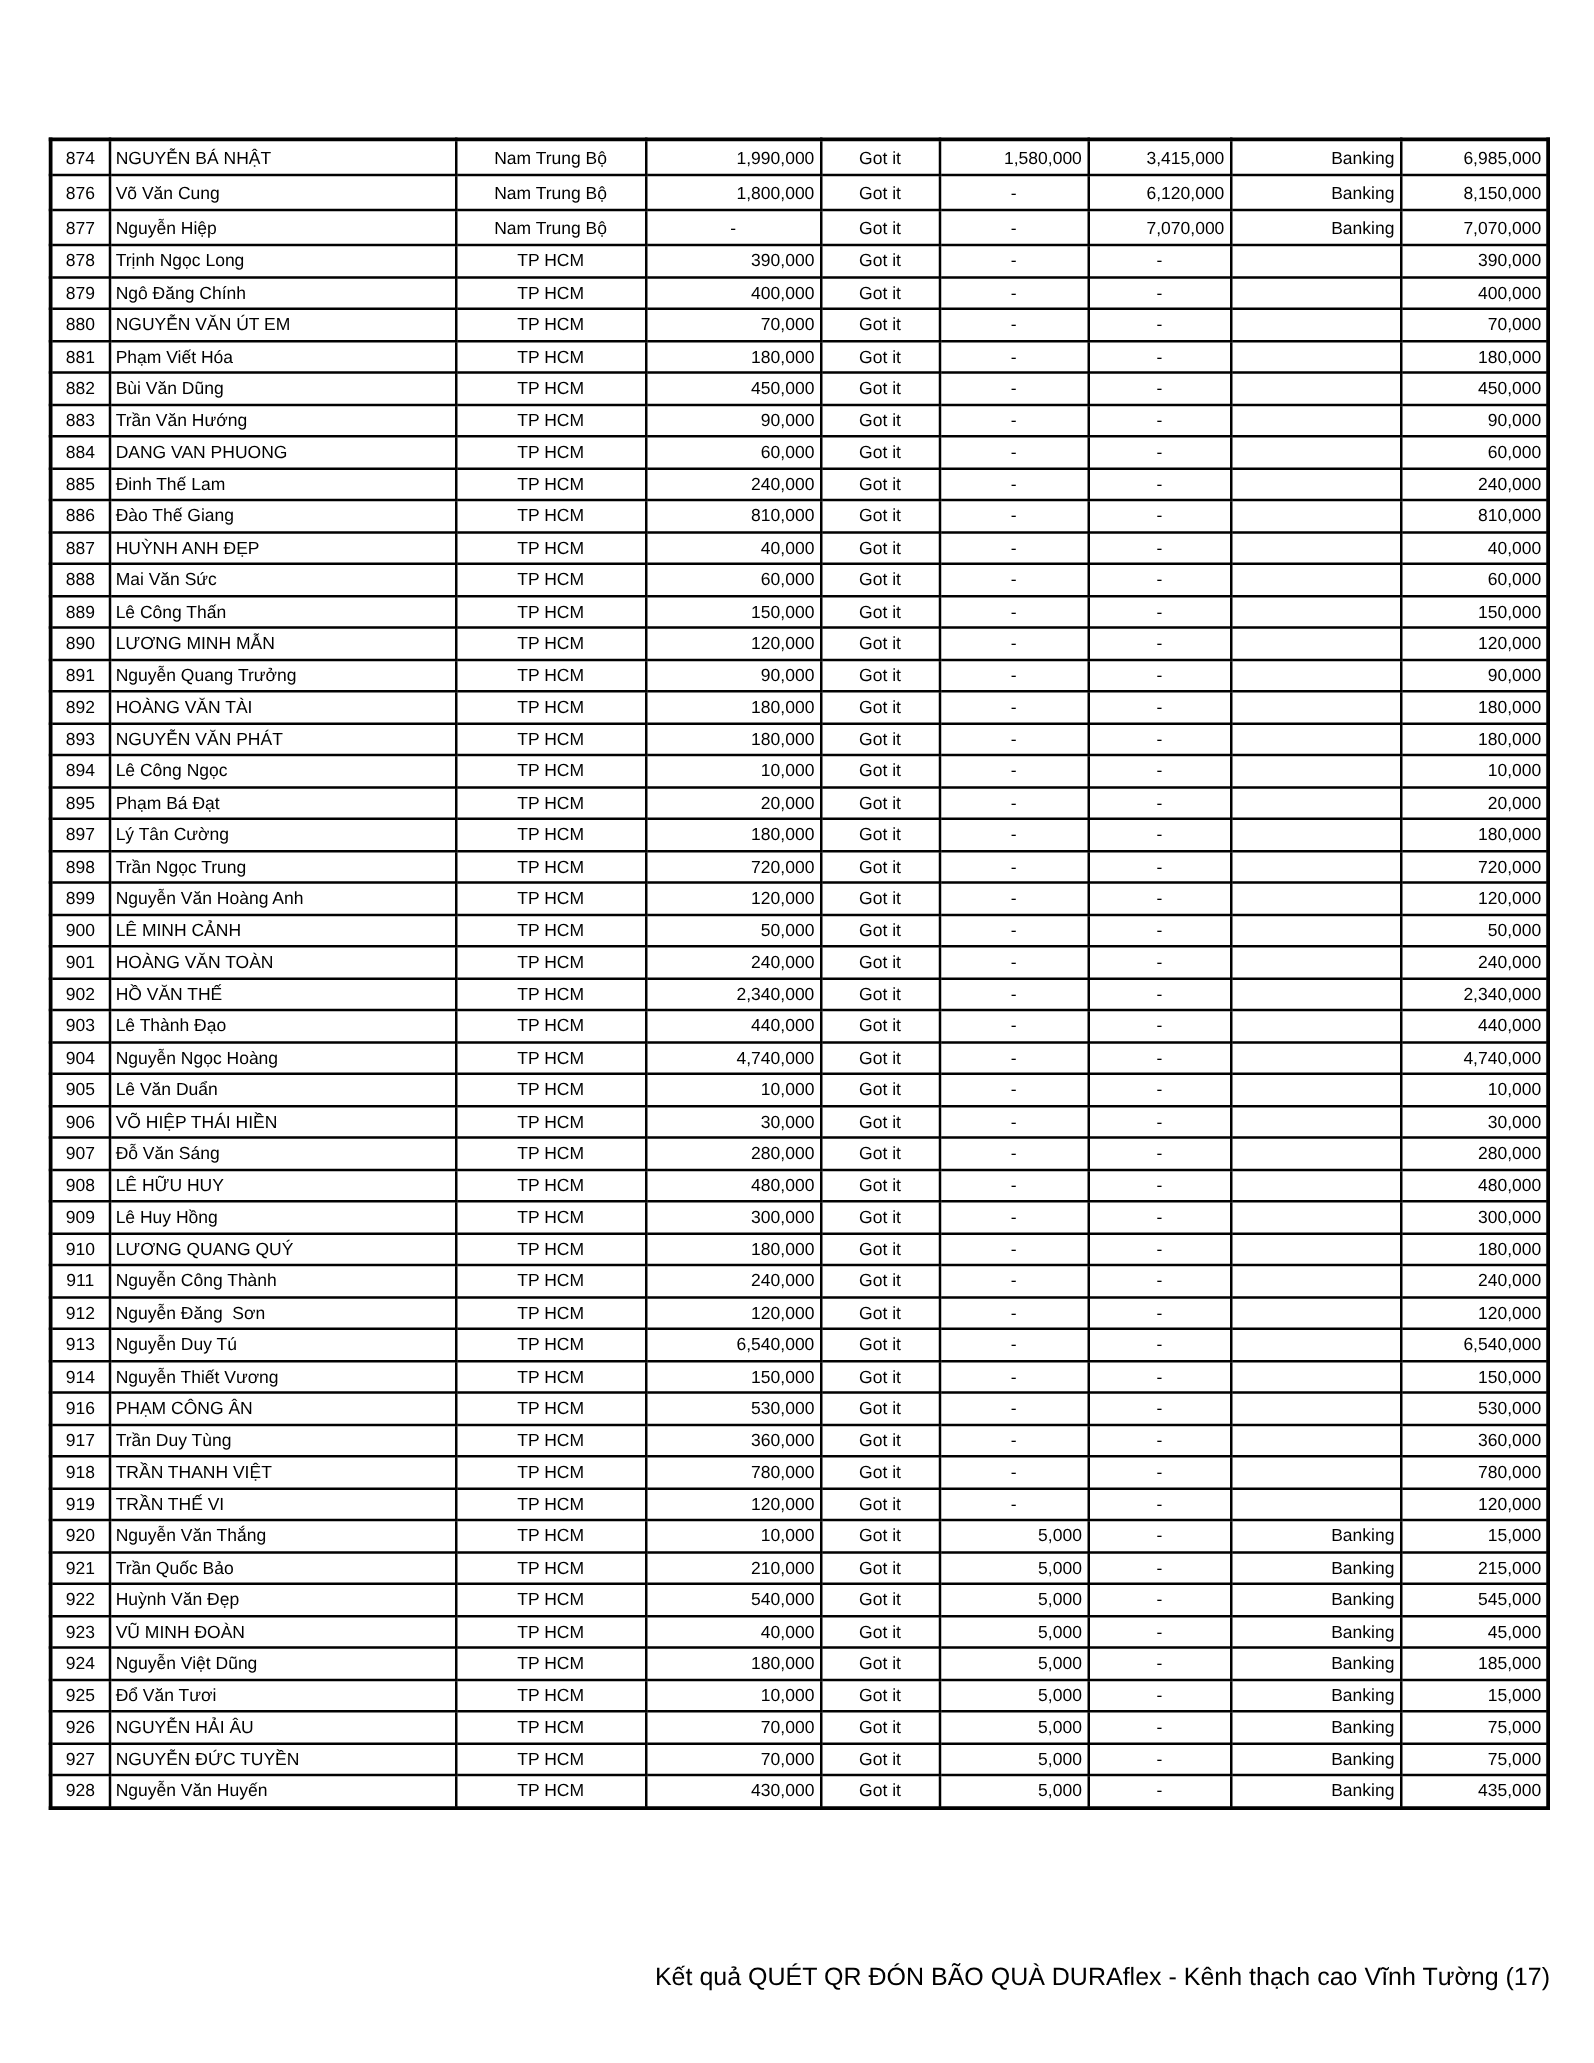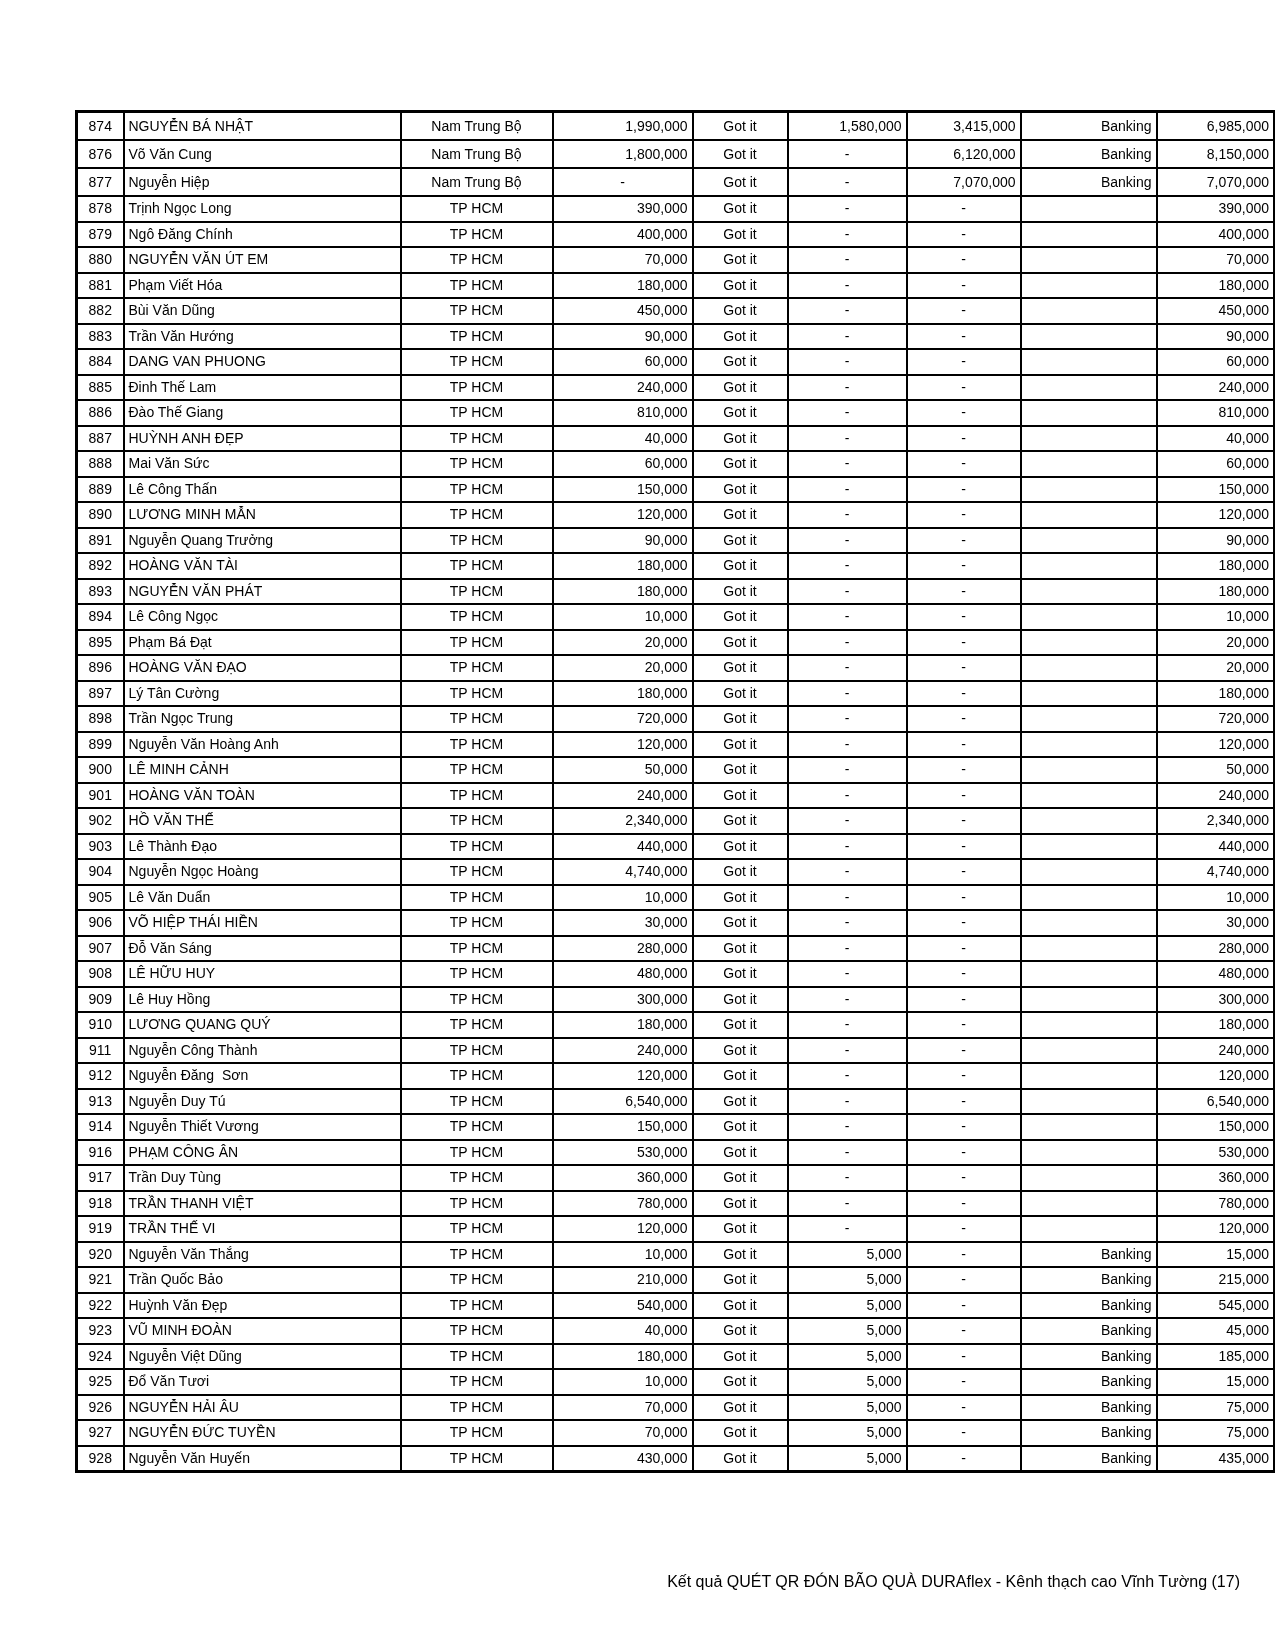--- a/index.html
+++ b/index.html
@@ -12,21 +12,20 @@
     height: 1650px;
     position: relative;
     font-family: "Liberation Sans", "DejaVu Sans", sans-serif;
     color: #000000;
   }
   .page {
     position: absolute;
     inset: 0;
     background: #ffffff;
     overflow: hidden;
-    margin-left: 36px;
   }
   table.results {
     position: absolute;
     left: 39px;
     top: 110px;
     width: 1198px;
     border-collapse: collapse;
     table-layout: fixed;
     border: 3px solid #000000;
   }
@@ -46,21 +45,21 @@
   td.c-name   { text-align: left; white-space: pre; }
   td.c-num    { text-align: right; padding-right: 9px; }
   td.c-left   { text-align: right; padding-left: 8px; }
   td.c-bold   { font-weight: normal; }
   td.c-dash   { text-align: center; padding-left: 42px; }
 
   .footer {
     position: absolute;
     top: 1571px;
     right: 35px;
-    font-size: 16px;
+    font-size: 20px;
     line-height: 22px;
     text-align: right;
     color: #000000;
   }
 </style>
 </head>
 <body>
 
 <div class="page">
 
@@ -302,31 +301,20 @@
           <td class="c-name">Phạm Bá Đạt</td>
           <td class="c-center">TP HCM</td>
           <td class="c-num">20,000</td>
           <td class="c-center">Got it</td>
           <td class="c-dash">-</td>
           <td class="c-dash">-</td>
           <td class="c-left"></td>
           <td class="c-num c-bold">20,000</td>
         </tr>
         <tr>
-          <td class="c-center">896</td>
-          <td class="c-name">HOÀNG VĂN ĐẠO</td>
-          <td class="c-center">TP HCM</td>
-          <td class="c-num">20,000</td>
-          <td class="c-center">Got it</td>
-          <td class="c-dash">-</td>
-          <td class="c-dash">-</td>
-          <td class="c-left"></td>
-          <td class="c-num c-bold">20,000</td>
-        </tr>
-        <tr>
           <td class="c-center">897</td>
           <td class="c-name">Lý Tân Cường</td>
           <td class="c-center">TP HCM</td>
           <td class="c-num">180,000</td>
           <td class="c-center">Got it</td>
           <td class="c-dash">-</td>
           <td class="c-dash">-</td>
           <td class="c-left"></td>
           <td class="c-num c-bold">180,000</td>
         </tr>

